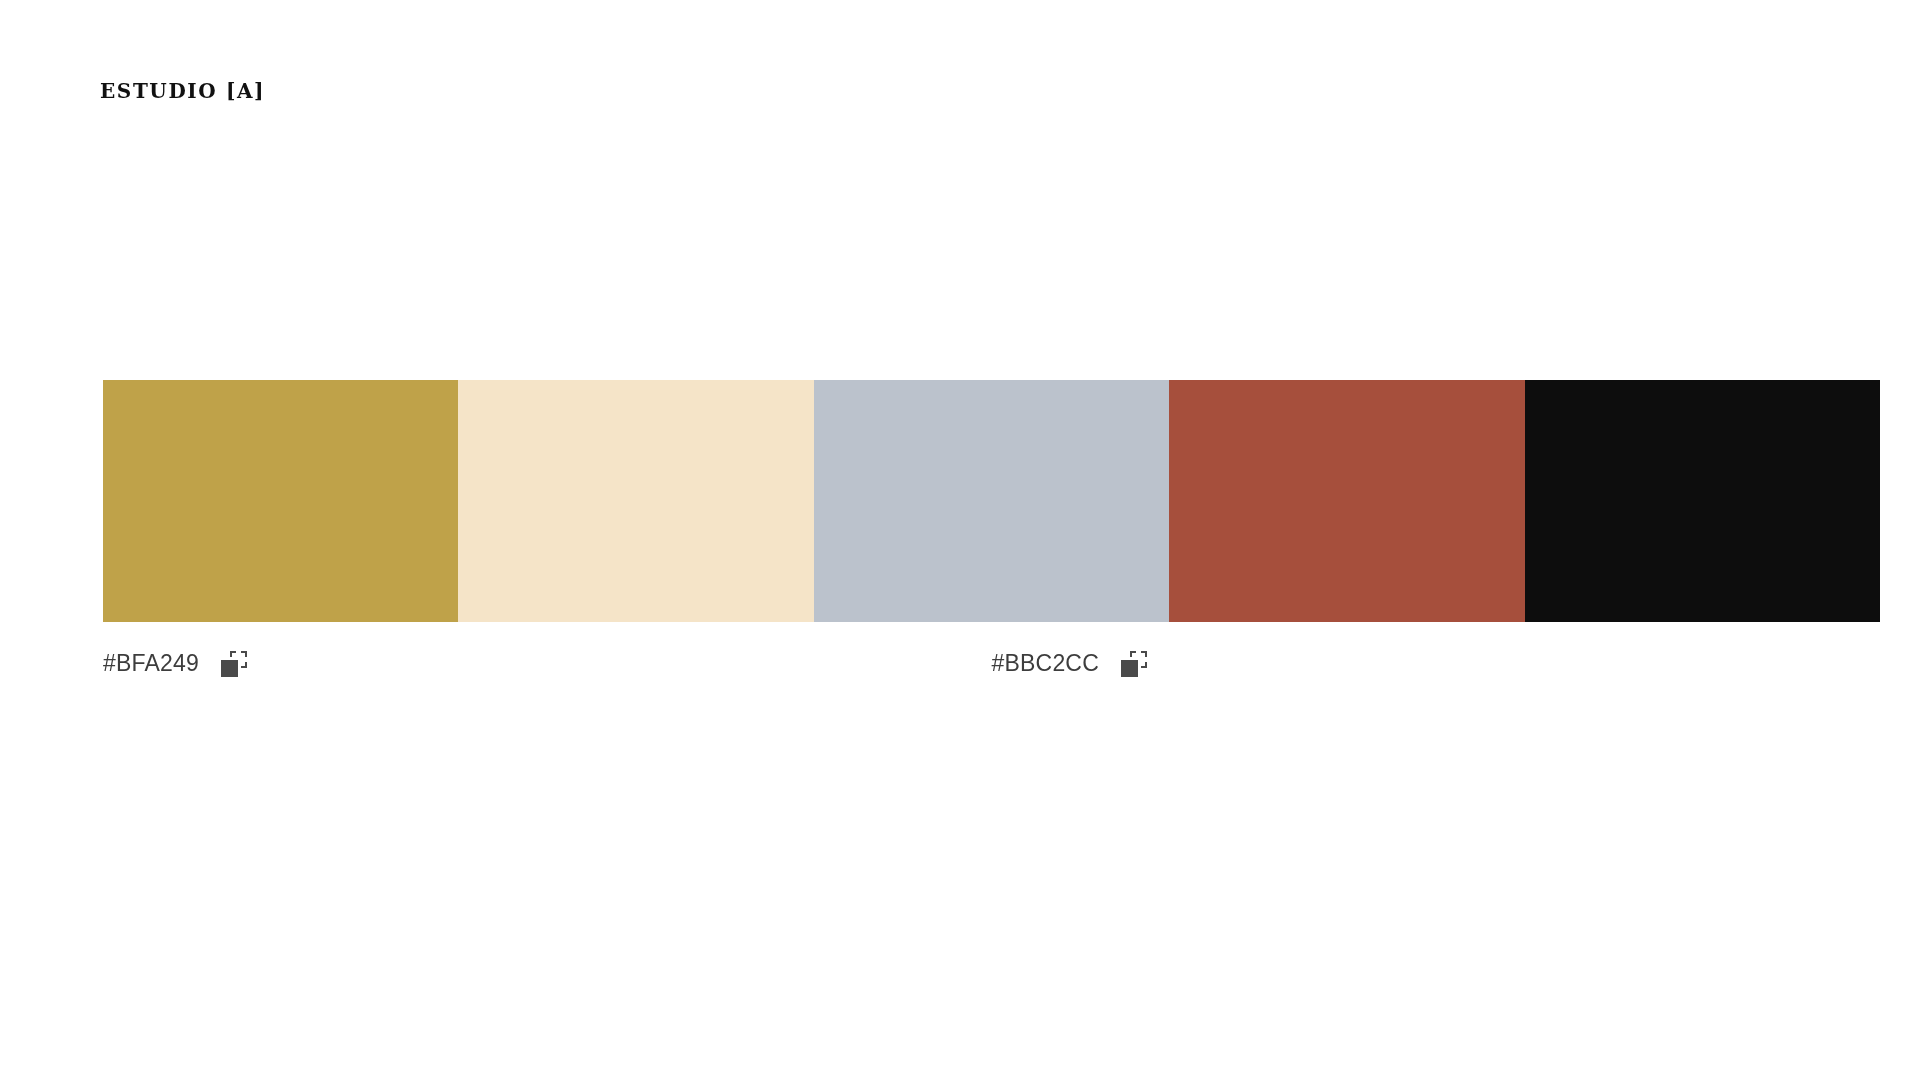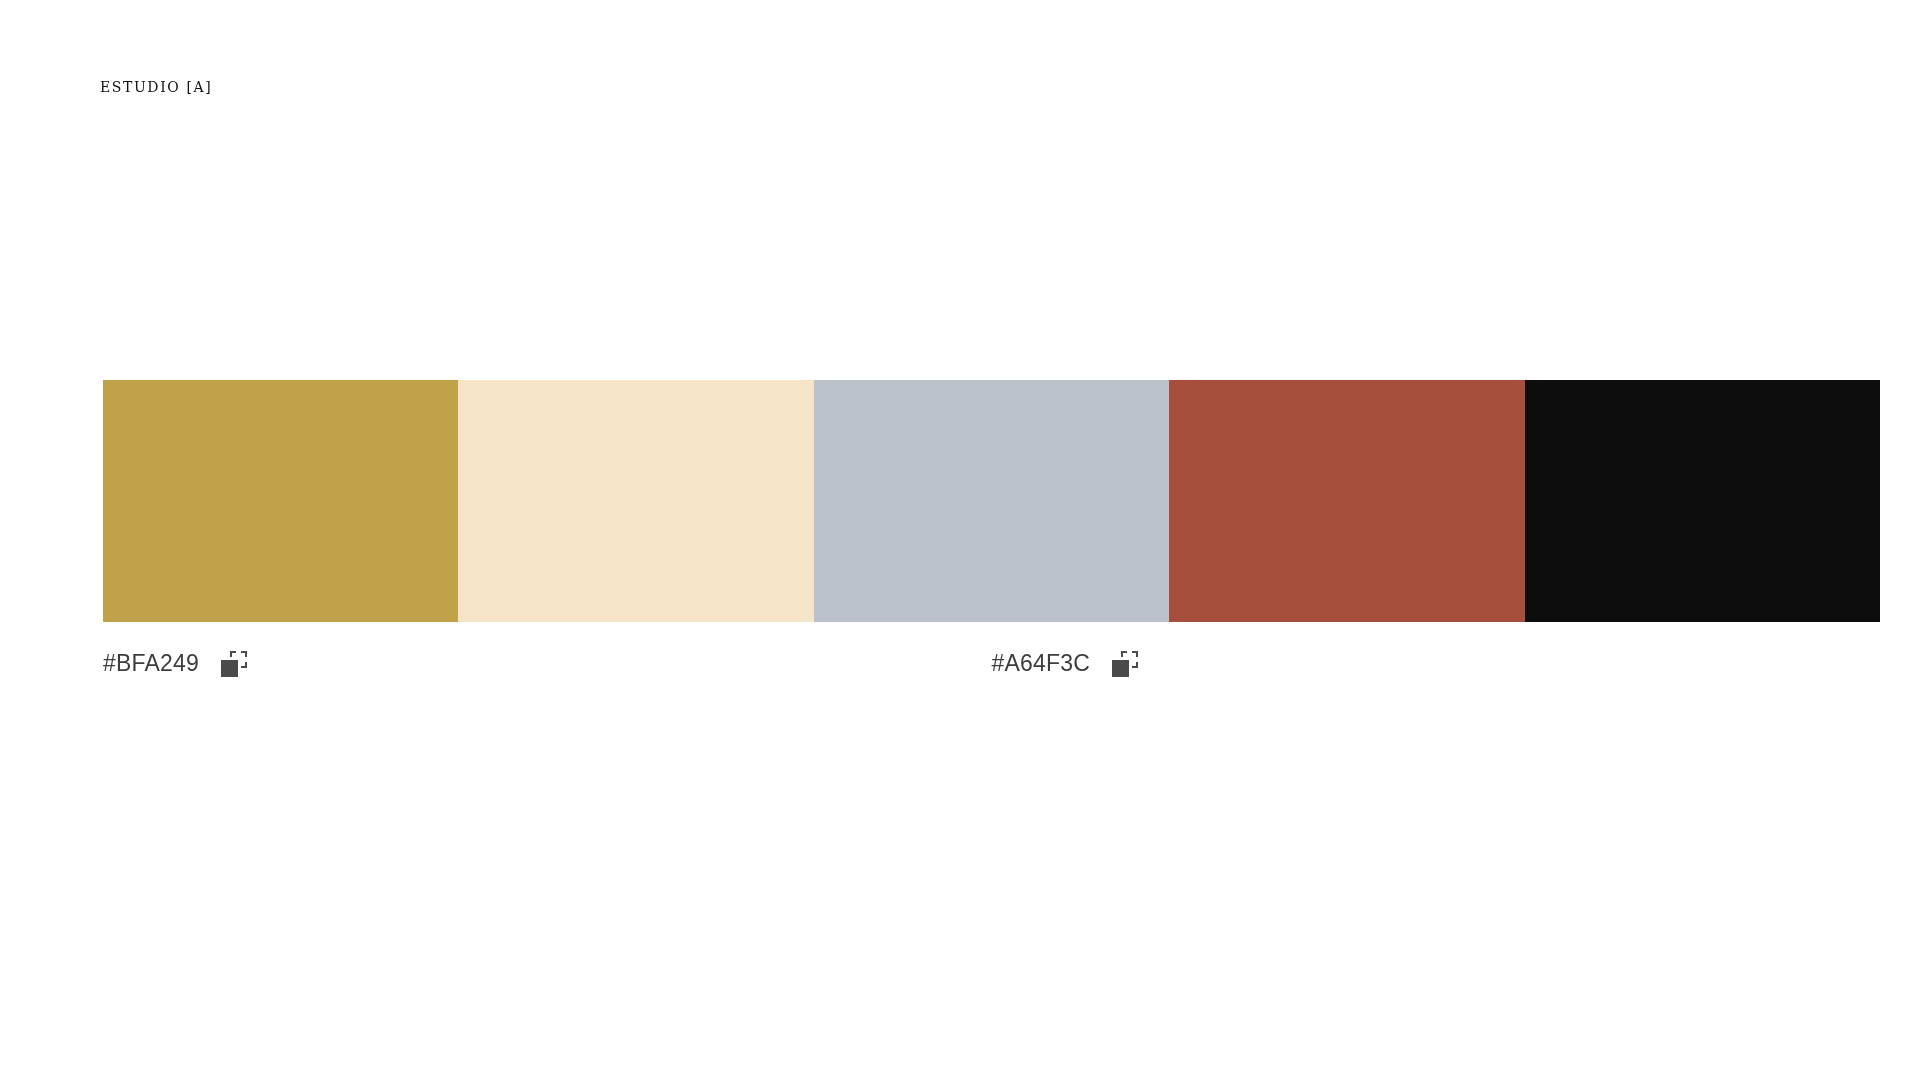--- a/index.html
+++ b/index.html
@@ -16,22 +16,22 @@
     position: relative;
     -webkit-font-smoothing: antialiased;
   }
 
   
   .page-title {
     position: absolute;
     left: 100px;
     top: 80px;
     font-family: "DejaVu Serif", "Liberation Serif", serif;
-    font-size: 14px;
-    font-weight: 400;
+    font-size: 20px;
+    font-weight: 700;
     letter-spacing: 1.6px;
     color: #111111;
     white-space: nowrap;
     line-height: 1.1;
   }
 
   
   .palette-wrap {
     position: absolute;
     left: 103px;
@@ -120,24 +120,24 @@
 
     <div class="label-cell">
       <span class="hex-label">#BFA249</span>
       <span class="copy-icon">
         <span class="sheet-back"></span>
         <span class="sheet-front"></span>
       </span>
     </div>
 
 
-
     <div class="label-cell">
-      <span class="hex-label">#A64F3C</span>
+      <span class="hex-label">#BBC2CC</span>
       <span class="copy-icon">
         <span class="sheet-back"></span>
         <span class="sheet-front"></span>
       </span>
     </div>
 
 
+
   </div>
 </div>
 
 </body></html>

